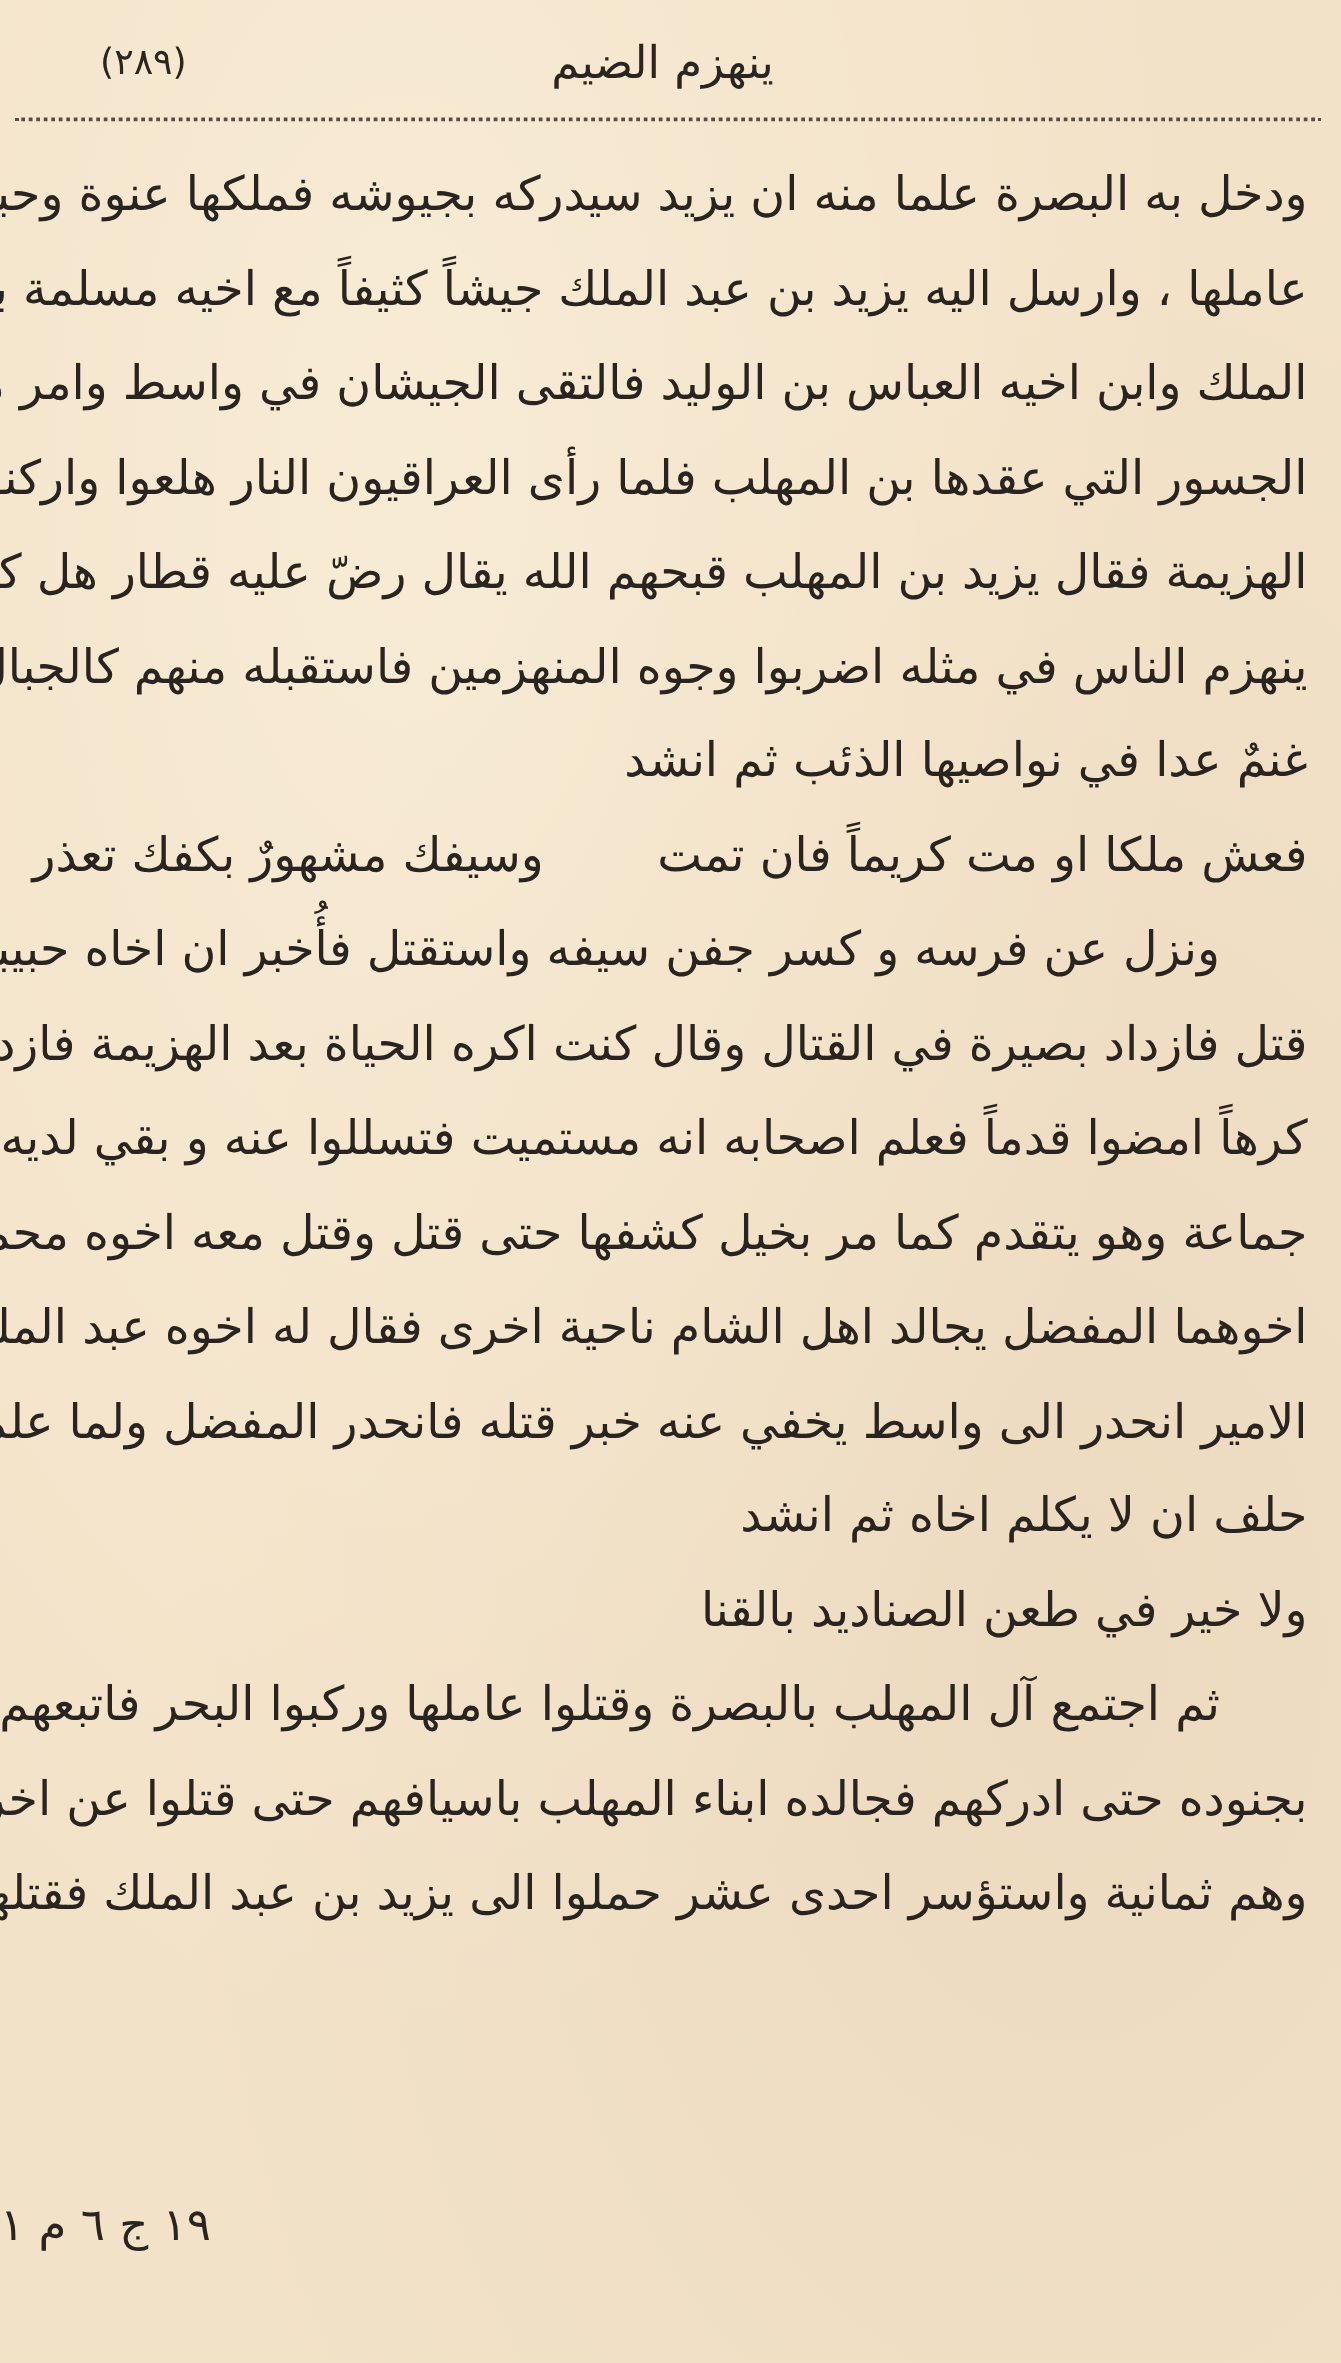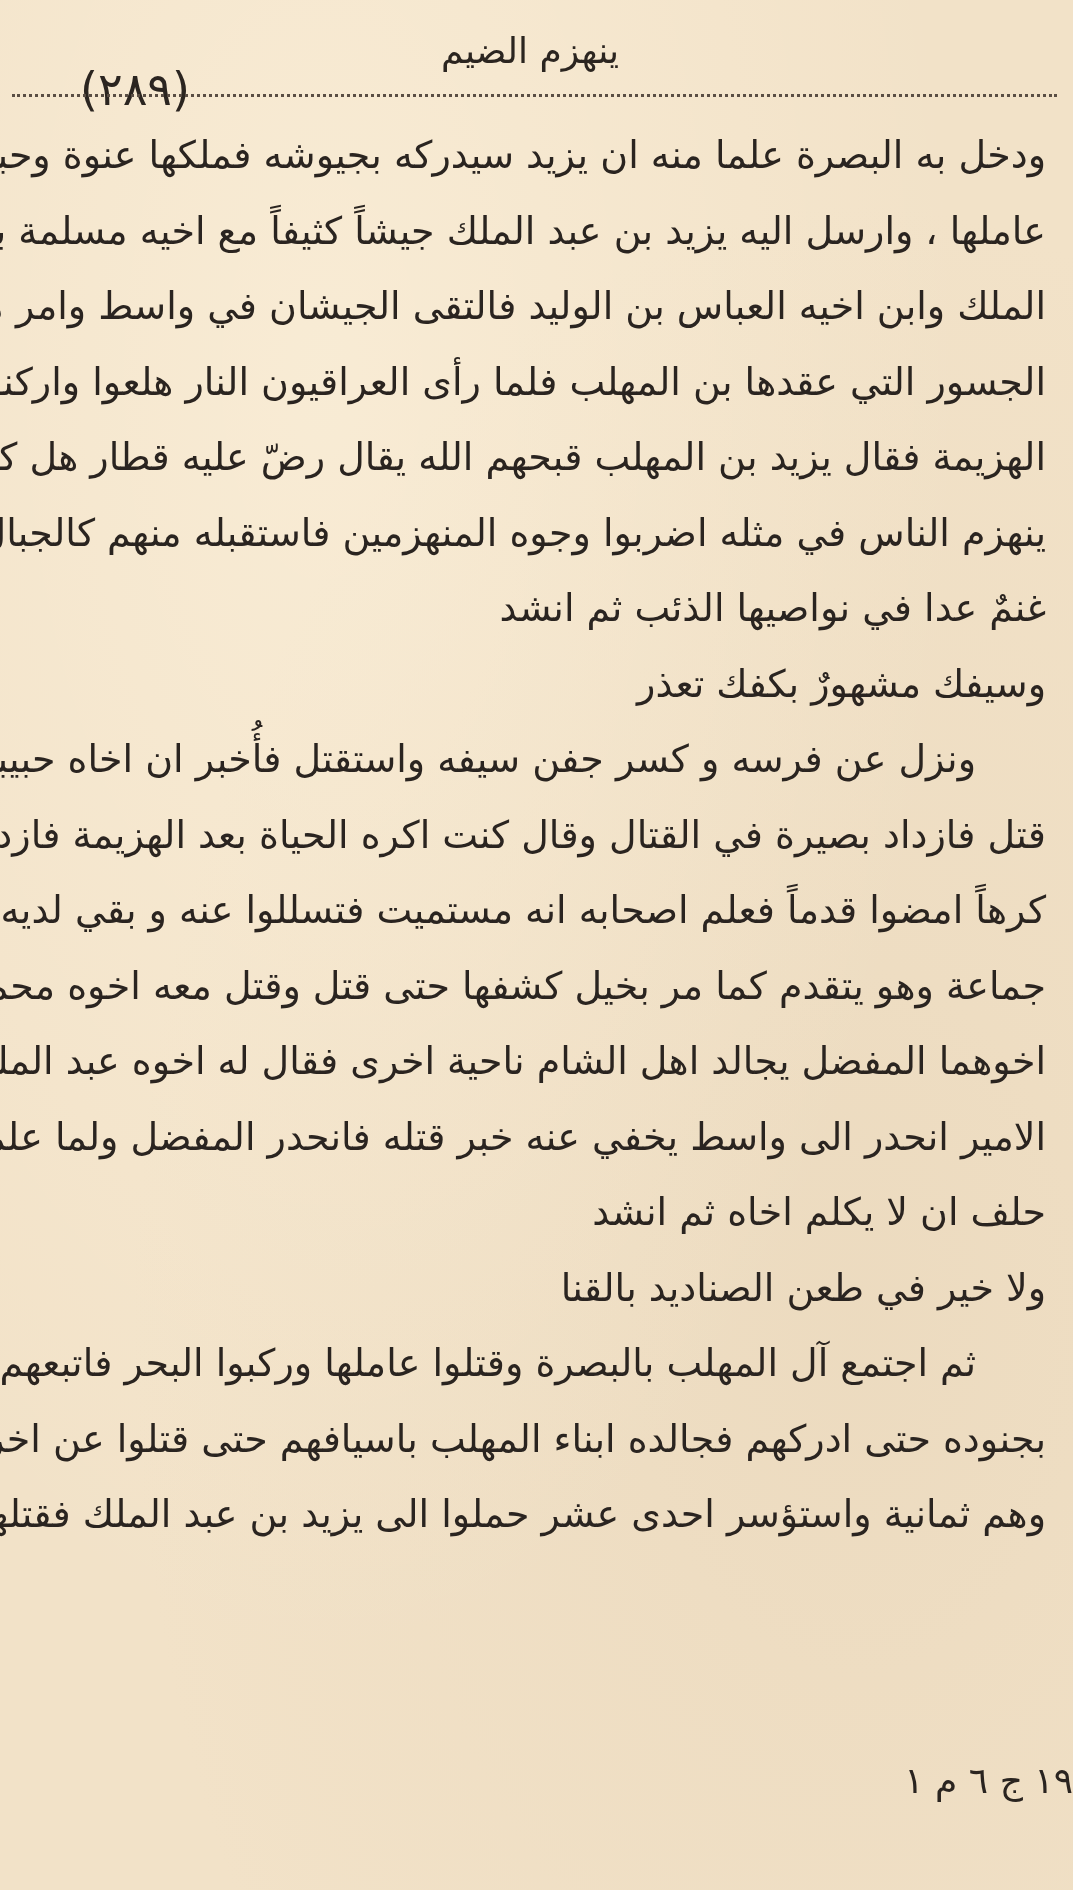--- a/index.html
+++ b/index.html
@@ -27,26 +27,25 @@
       position: absolute;
       top: 30px;
       left: 40px;
       width: 980px;
       height: 60px;
     }
     .page-number {
       position: absolute;
       left: 40px;
       top: 2px;
-      font-size: 46px;
+      font-size: 29px;
       direction: rtl;
       unicode-bidi: plaintext;
       color: #2b2520;
       font-family: "DejaVu Sans", sans-serif;
-      margin-top: 30px;
     }
     .running-title {
       position: absolute;
       left: 0;
       right: 0;
       top: 0;
       text-align: center;
       font-size: 36px;
       direction: rtl;
       color: #2b2520;
@@ -98,21 +97,21 @@
       white-space: nowrap;
     }
     .verse .hemistich {
       display: block;
     }
     .footer-sig {
       position: absolute;
       top: 1760px;
       left: 0;
       width: 1073px;
-      text-align: right;
+      text-align: left;
       font-size: 36px;
       direction: rtl;
       color: #2a2420;
     }
   </style>
 </head>
 <body>
 
 <div class="page">
 
@@ -126,20 +125,21 @@
   <div class="body-text">
     <div class="line">ودخل به البصرة علما منه ان يزيد سيدركه بجيوشه فملكها عنوة وحبس</div>
     <div class="line">عاملها ، وارسل اليه يزيد بن عبد الملك جيشاً كثيفاً مع اخيه مسلمة بن عبد</div>
     <div class="line">الملك وابن اخيه العباس بن الوليد فالتقى الجيشان في واسط وامر مسلمة بحرق</div>
     <div class="line">الجسور التي عقدها بن المهلب فلما رأى العراقيون النار هلعوا واركنوا الى</div>
     <div class="line">الهزيمة فقال يزيد بن المهلب قبحهم الله يقال رضّ عليه قطار هل كان قتال</div>
     <div class="line">ينهزم الناس في مثله اضربوا وجوه المنهزمين فاستقبله منهم كالجبال فقال</div>
     <div class="line short">غنمٌ عدا في نواصيها الذئب ثم انشد</div>
 
     <div class="verse">
+      <span class="hemistich">فعش ملكا او مت كريماً فان تمت</span>
       <span class="hemistich">وسيفك مشهورٌ بكفك تعذر</span>
     </div>
 
     <div class="line indent">ونزل عن فرسه و كسر جفن سيفه واستقتل فأُخبر ان اخاه حبيباً</div>
     <div class="line">قتل فازداد بصيرة في القتال وقال كنت اكره الحياة بعد الهزيمة فازددت لها</div>
     <div class="line">كرهاً امضوا قدماً فعلم اصحابه انه مستميت فتسللوا عنه و بقي لديه منهم</div>
     <div class="line">جماعة وهو يتقدم كما مر بخيل كشفها حتى قتل وقتل معه اخوه محمد وكان</div>
     <div class="line">اخوهما المفضل يجالد اهل الشام ناحية اخرى فقال له اخوه عبد الملك ان</div>
     <div class="line">الامير انحدر الى واسط يخفي عنه خبر قتله فانحدر المفضل ولما علم الحيلة</div>
     <div class="line short">حلف ان لا يكلم اخاه ثم انشد</div>

